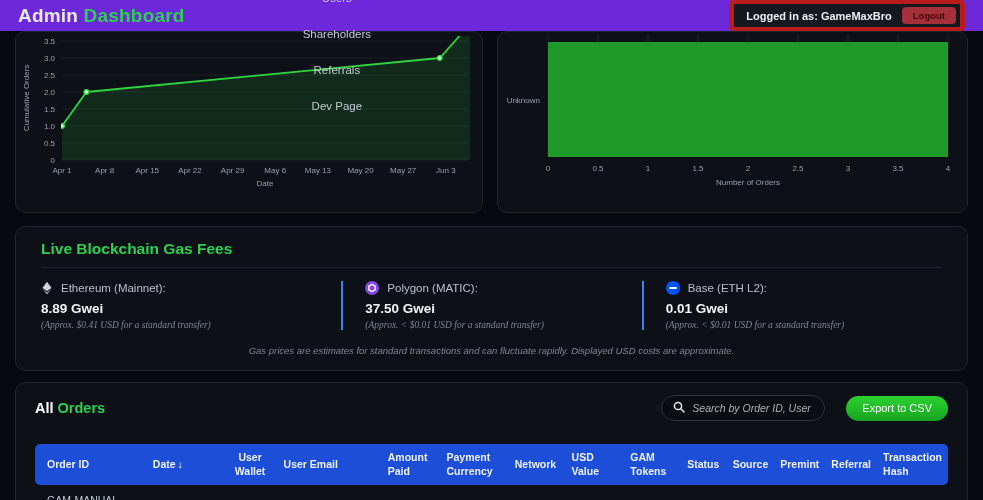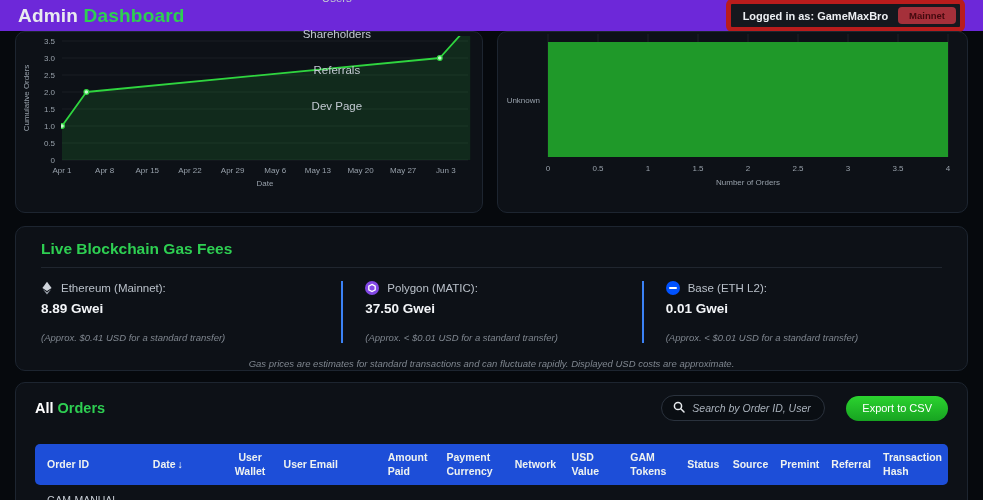--- a/index.html
+++ b/index.html
@@ -49,21 +49,21 @@
   
   .gas-panel { margin:13px 15px 0; height:145px; padding:13px 25px 0; }
   .gas-title { font-size:15.5px; font-weight:bold; color:#2ecf52; }
   .gas-divider { margin-top:9px; border-top:1px solid #20262f; }
   .gas-cols { display:grid; grid-template-columns:1fr 1fr 1fr; margin-top:13px; }
   .gas-col { padding-right:12px; }
   .gas-col + .gas-col { border-left:2px solid #3b82f6; padding-left:22px; }
   .gas-net { display:flex; align-items:center; gap:8px; font-size:11.5px; color:#b9c0c9; }
   .gas-icon { display:inline-flex; align-items:center; }
   .gas-value { margin-top:6px; font-size:13.5px; font-weight:bold; color:#f3f5f8; }
-  .gas-note { margin-top:16px; font-size:9.5px; font-style:italic; color:#7f868f; }
+  .gas-note { margin-top:4px; font-size:9.5px; font-style:italic; color:#7f868f;font-family:Liberation Serif, serif; }
   .gas-disclaimer { margin-top:15px; text-align:center; font-size:9.5px; font-style:italic; color:#7f868f; }
 
   
   .orders-panel { margin:11px 15px 0; height:170px; padding:12px 19px 0; }
   .orders-top { display:flex; align-items:center; }
   .orders-title { font-size:14.5px; font-weight:bold; color:#ffffff; }
   .orders-title .green { color:#2ecf52; }
   .search-pill {
     margin-left:auto; display:flex; align-items:center; gap:7px;
     width:164px; height:26px; border:1px solid #2a323d; border-radius:13px;
@@ -103,21 +103,21 @@
     <nav>
         <a class="nav-item active">Overview</a>
         <a class="nav-item">Orders</a>
         <a class="nav-item">Users</a>
         <a class="nav-item">Shareholders</a>
         <a class="nav-item">Referrals</a>
         <a class="nav-item">Dev Page</a>
       </nav>
     <div class="user-box">
       <span>Logged in as: GameMaxBro</span>
-      <button class="logout-btn">Mainnet</button>
+      <button class="logout-btn">Logout</button>
     </div>
   </header>
 
   <div class="charts-row">
     <div class="panel chart-panel-left"><svg viewBox="0 0 466 180" width="466" height="180">
           <defs>
             <clipPath id="lc">
               <rect x="45" y="4" width="410" height="124"></rect>
             </clipPath>
           </defs>

